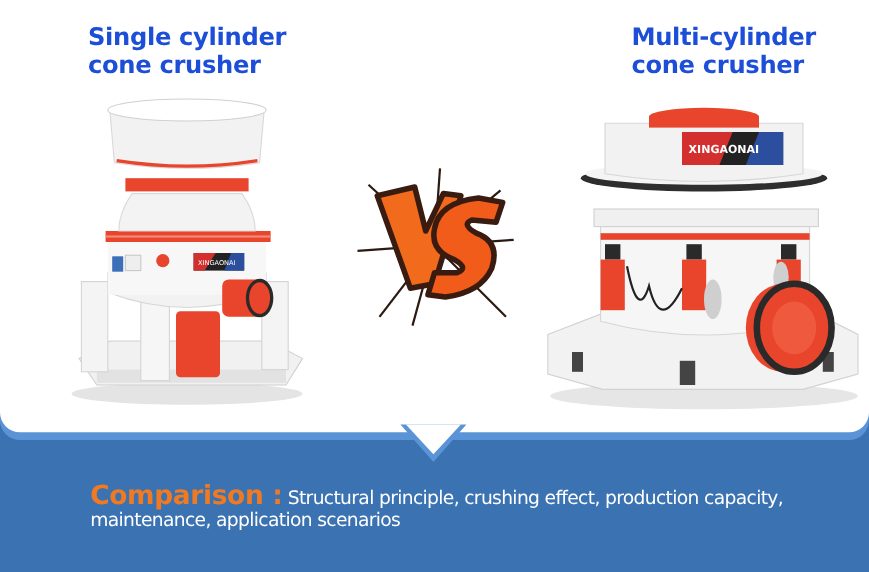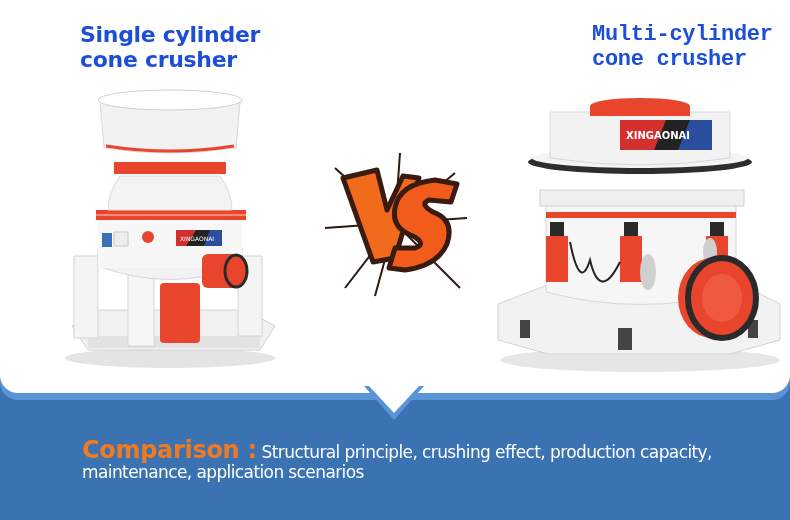--- a/index.html
+++ b/index.html
@@ -31,21 +31,21 @@
     border-left: 25px solid transparent; border-right: 25px solid transparent;
     border-top: 27px solid #ffffff;
   }
 
   .title {
     position: absolute; color: #1d4ed8; font-weight: bold;
     font-family: "DejaVu Sans", sans-serif; font-size: 22px; line-height: 25px;
     letter-spacing: -0.3px;
   }
   .title.left { left: 80px; top: 22px; }
-  .title.right { left: 592px; top: 22px; font-family: Liberation Mono, monospace; }
+  .title.right { left: 574px; top: 22px; }
   .title span { display: block; }
 
   .caption {
     position: absolute; left: 82px; top: 440px; width: 690px;
     color: #ffffff; font-size: 17px; line-height: 20px;
     font-family: "DejaVu Sans", sans-serif; letter-spacing: -0.6px;
   }
   .caption .kw { color: #f07a22; font-weight: bold; font-size: 24px; letter-spacing: -0.3px; margin-top: 45px; }
 
   .machine { position: absolute; }

